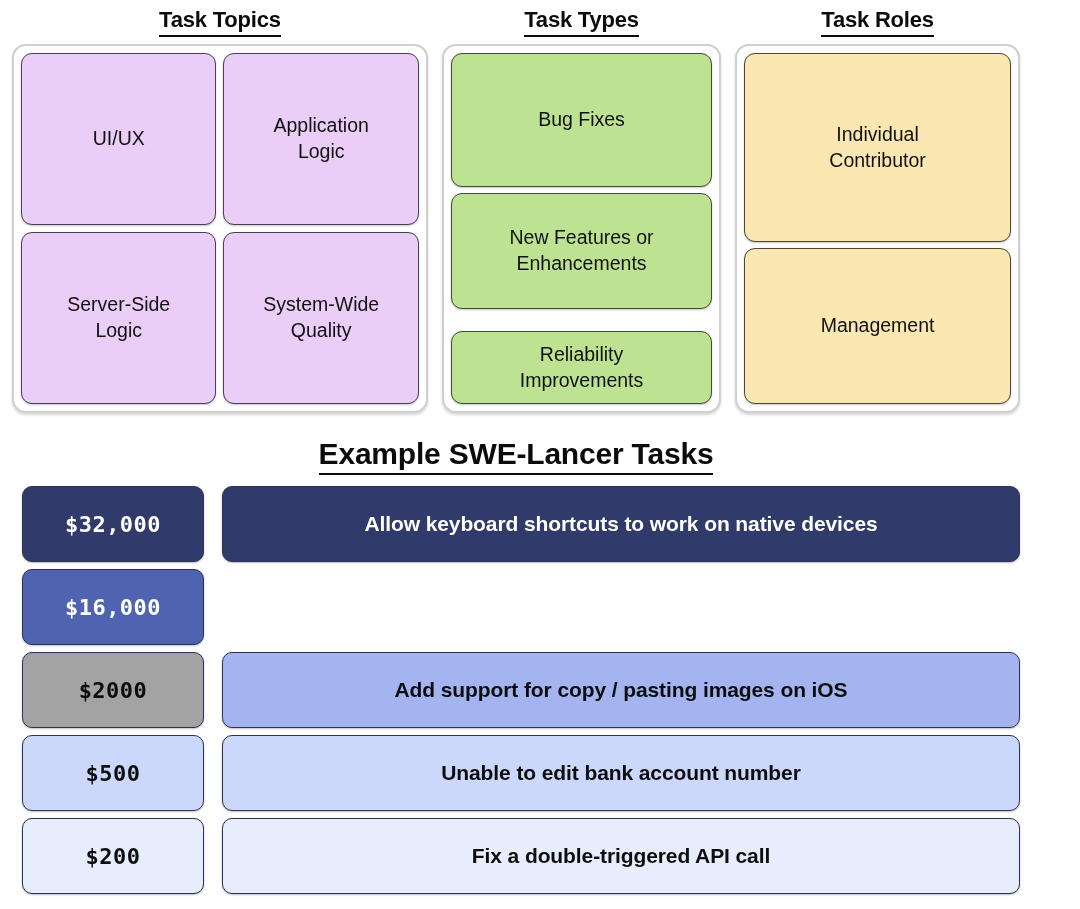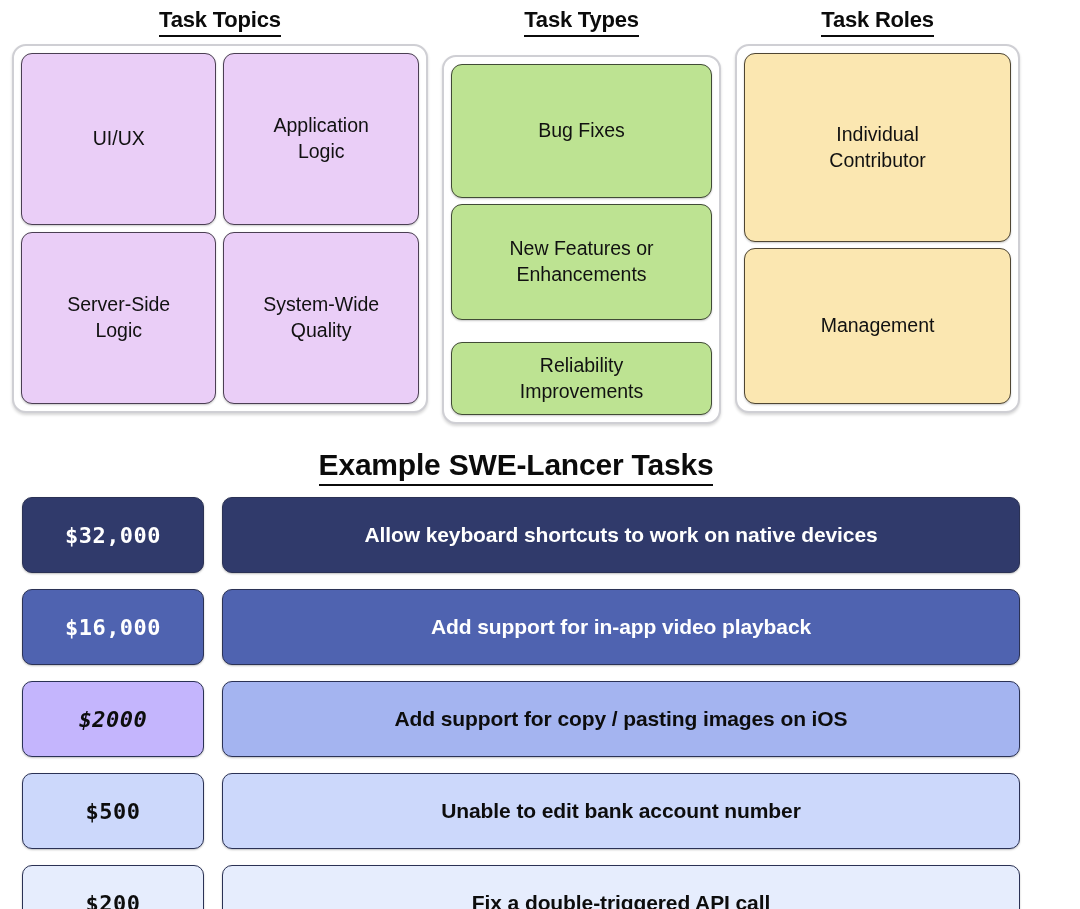--- a/index.html
+++ b/index.html
@@ -28,21 +28,21 @@
     box-sizing: border-box;
     gap: 14px;
     align-items: flex-start;
   }
 
   .cat-col {
     display: flex;
     flex-direction: column;
   }
   .cat-col.topics  { width: 438px; }
-  .cat-col.types   { width: 294px; gap: 11px; }
+  .cat-col.types   { width: 294px; }
   .cat-col.roles   { width: 300px; }
 
   .cat-title {
     text-align: center;
     font-size: 22px;
     font-weight: 700;
     letter-spacing: -0.2px;
     line-height: 1.1;
     padding: 8px 0 12px 0;
     color: #0b0b0b;
@@ -116,21 +116,21 @@
   }
 
   .task-list {
     padding: 0 12px 0 22px;
     box-sizing: border-box;
   }
   .task-row {
     display: flex;
     align-items: stretch;
     height: 76px;
-    margin-bottom: 16px;
+    margin-bottom: 7px;
   }
   .price-chip {
     width: 182px;
     flex: 0 0 182px;
     border: 1.4px solid #2b3255;
     border-radius: 10px;
     display: flex;
     align-items: center;
     justify-content: center;
     font-family: "DejaVu Sans Mono", monospace;
@@ -211,25 +211,24 @@
 
   <section class="task-list">
 
     <div class="task-row">
       <div class="price-chip" style="background: rgb(48, 58, 107); color: rgb(255, 255, 255);">$32,000</div>
       <div class="task-desc" style="background: rgb(48, 58, 107); color: rgb(255, 255, 255);">Allow keyboard shortcuts to work on native devices</div>
     </div>
 
     <div class="task-row">
       <div class="price-chip" style="background: rgb(79, 99, 176); color: rgb(255, 255, 255);">$16,000</div>
-      <div class="task-desc" style="background: rgb(79, 99, 176); color: rgb(255, 255, 255);">Add support for in-app video playback</div>
-    </div>
-
-    <div class="task-row">
-      <div class="price-chip" style="background: #c4b5fd; color: rgb(13, 13, 13); font-style: italic;">$2000</div>
+    </div>
+
+    <div class="task-row">
+      <div class="price-chip" style="background: #a3a3a3; color: rgb(13, 13, 13);">$2000</div>
       <div class="task-desc" style="background: rgb(164, 180, 240); color: rgb(13, 13, 13);">Add support for copy / pasting images on iOS</div>
     </div>
 
     <div class="task-row">
       <div class="price-chip" style="background: rgb(204, 216, 251); color: rgb(13, 13, 13);">$500</div>
       <div class="task-desc" style="background: rgb(204, 216, 251); color: rgb(13, 13, 13);">Unable to edit bank account number</div>
     </div>
 
     <div class="task-row">
       <div class="price-chip" style="background: rgb(230, 237, 253); color: rgb(13, 13, 13);">$200</div>

